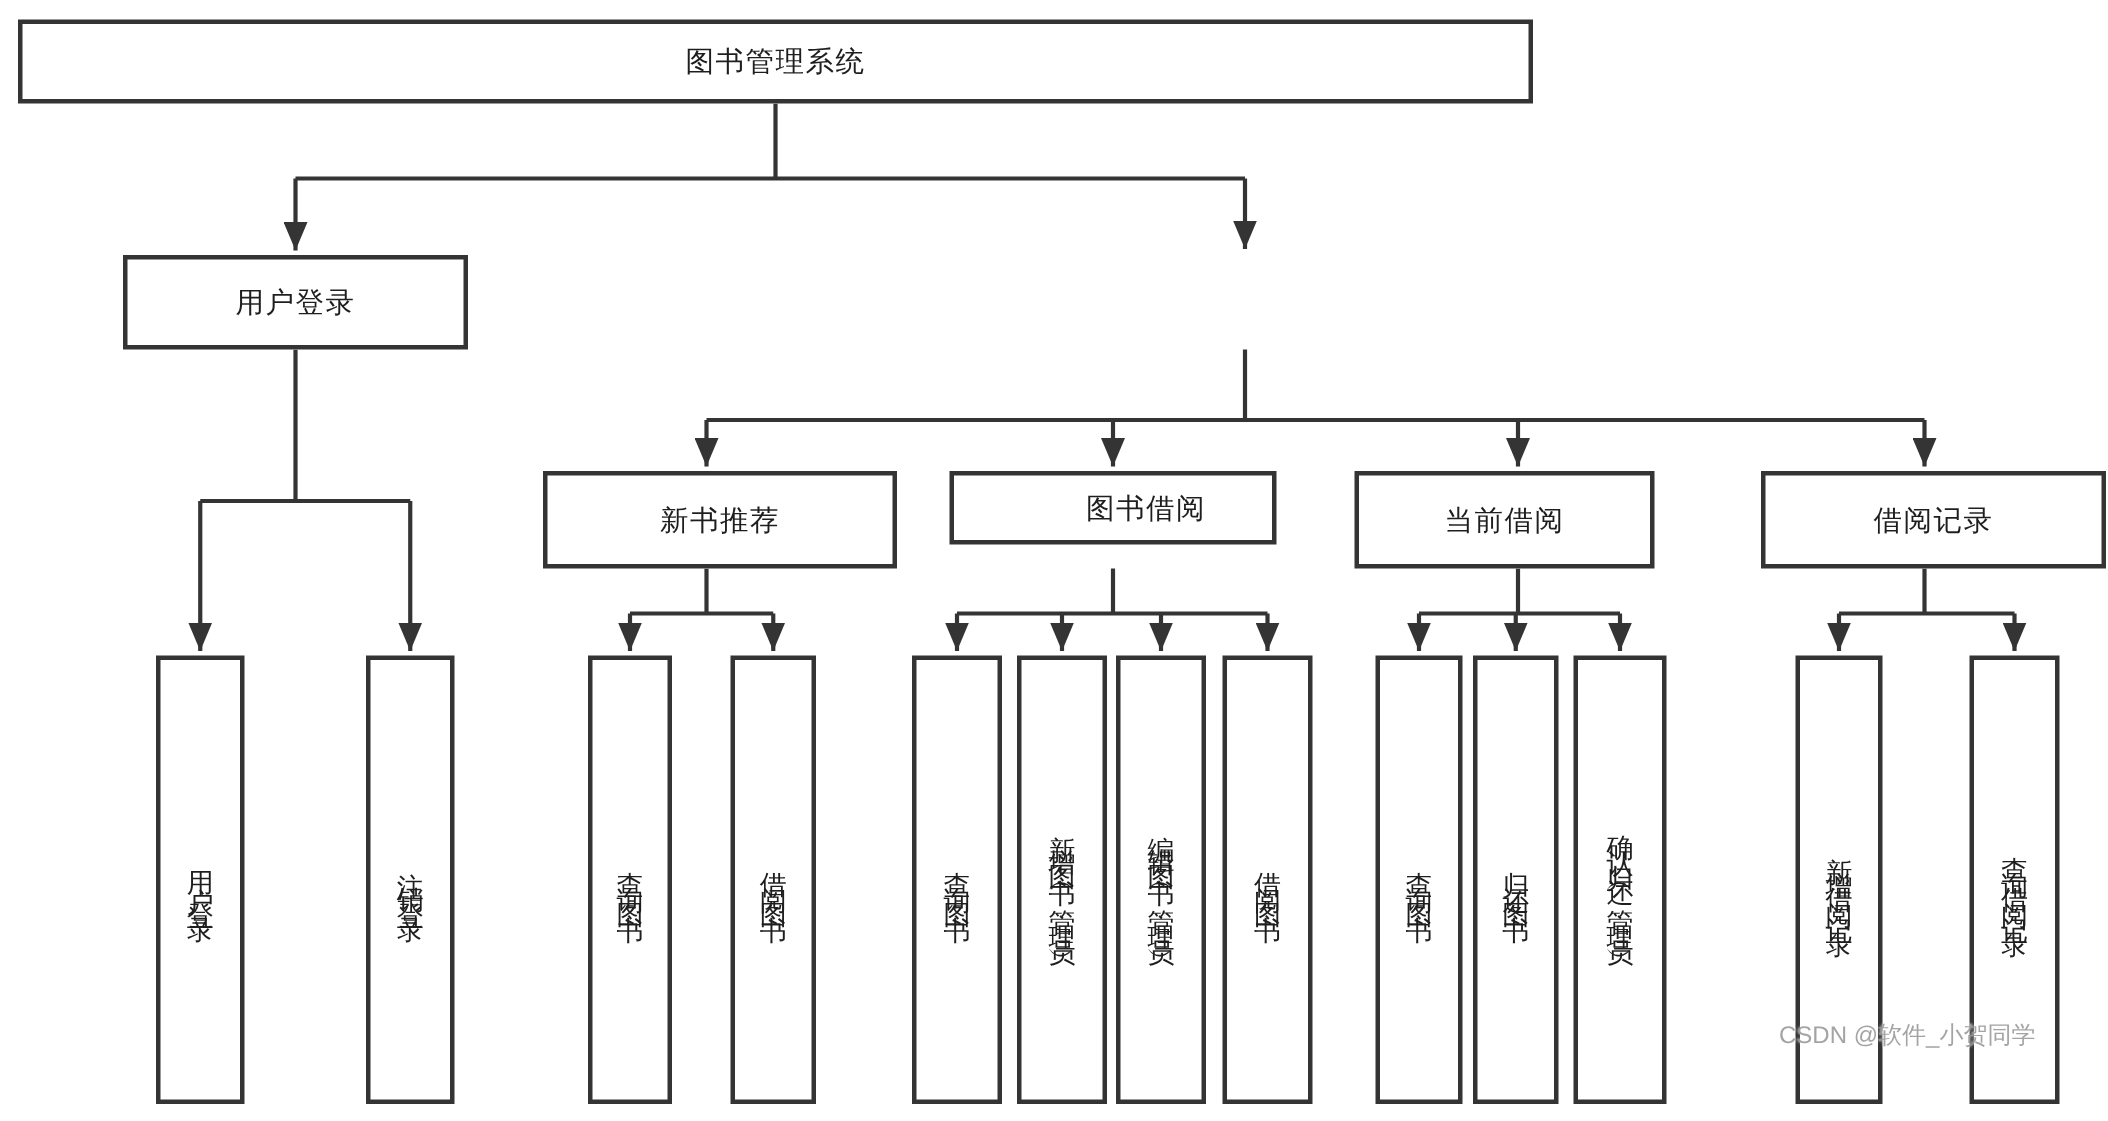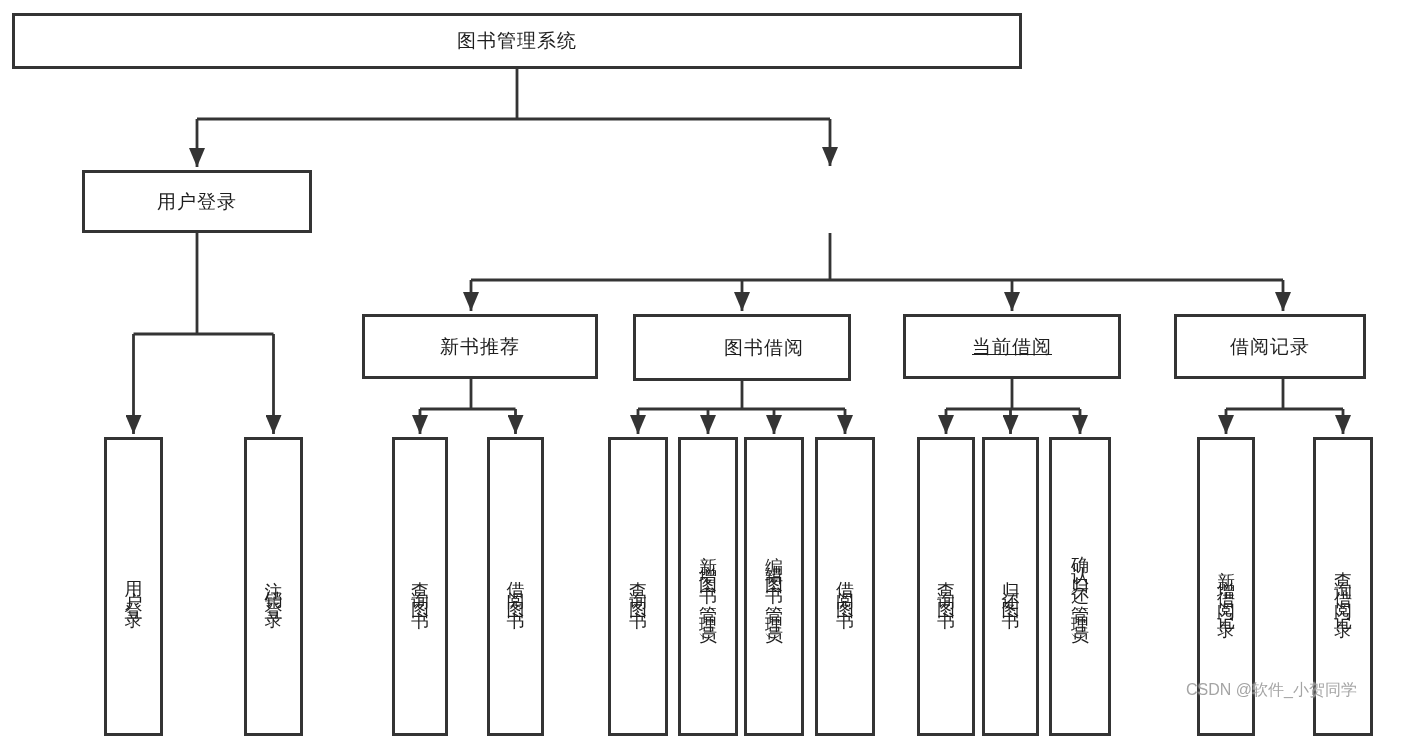--- a/index.html
+++ b/index.html
@@ -96,23 +96,23 @@
       <line x1="1226" y1="409" x2="1226" y2="434" marker-end="url(#arw)"></line>
       <line x1="1343" y1="409" x2="1343" y2="434" marker-end="url(#arw)"></line>
     </g>
   </svg>
 
   <div class="node hlabel" style="left:12px; top:13px; width:1010px; height:56px;">图书管理系统</div>
 
   <div class="node hlabel" style="left:82px; top:170px; width:230px; height:63px;">用户登录</div>
 
   <div class="node hlabel" style="left:362px; top:314px; width:236px; height:65px;">新书推荐</div>
-  <div class="node hlabel" style="left:633px; top:314px; width:218px; height:67px;padding-left:44px;">图书借阅</div>
-  <div class="node hlabel" style="left:903px; top:314px; width:218px; height:65px;text-decoration:underline;">当前借阅</div>
-  <div class="node hlabel" style="left:1174px; top:314px; width:192px; height:65px;">借阅记录</div>
+  <div class="node hlabel" style="left:633px; top:314px; width:218px; height:49px;padding-left:44px;">图书借阅</div>
+  <div class="node hlabel" style="left:903px; top:314px; width:200px; height:65px;">当前借阅</div>
+  <div class="node hlabel" style="left:1174px; top:314px; width:230px; height:65px;">借阅记录</div>
 
   <div class="node leaf" style="left:104px; top:437px; width:59px; height:299px;">
     <span class="vtext">用户登录</span>
   </div>
   <div class="node leaf" style="left:244px; top:437px; width:59px; height:299px;">
     <span class="vtext">注销登录</span>
   </div>
 
   <div class="node leaf" style="left:392px; top:437px; width:56px; height:299px;">
     <span class="vtext">查询图书</span>

